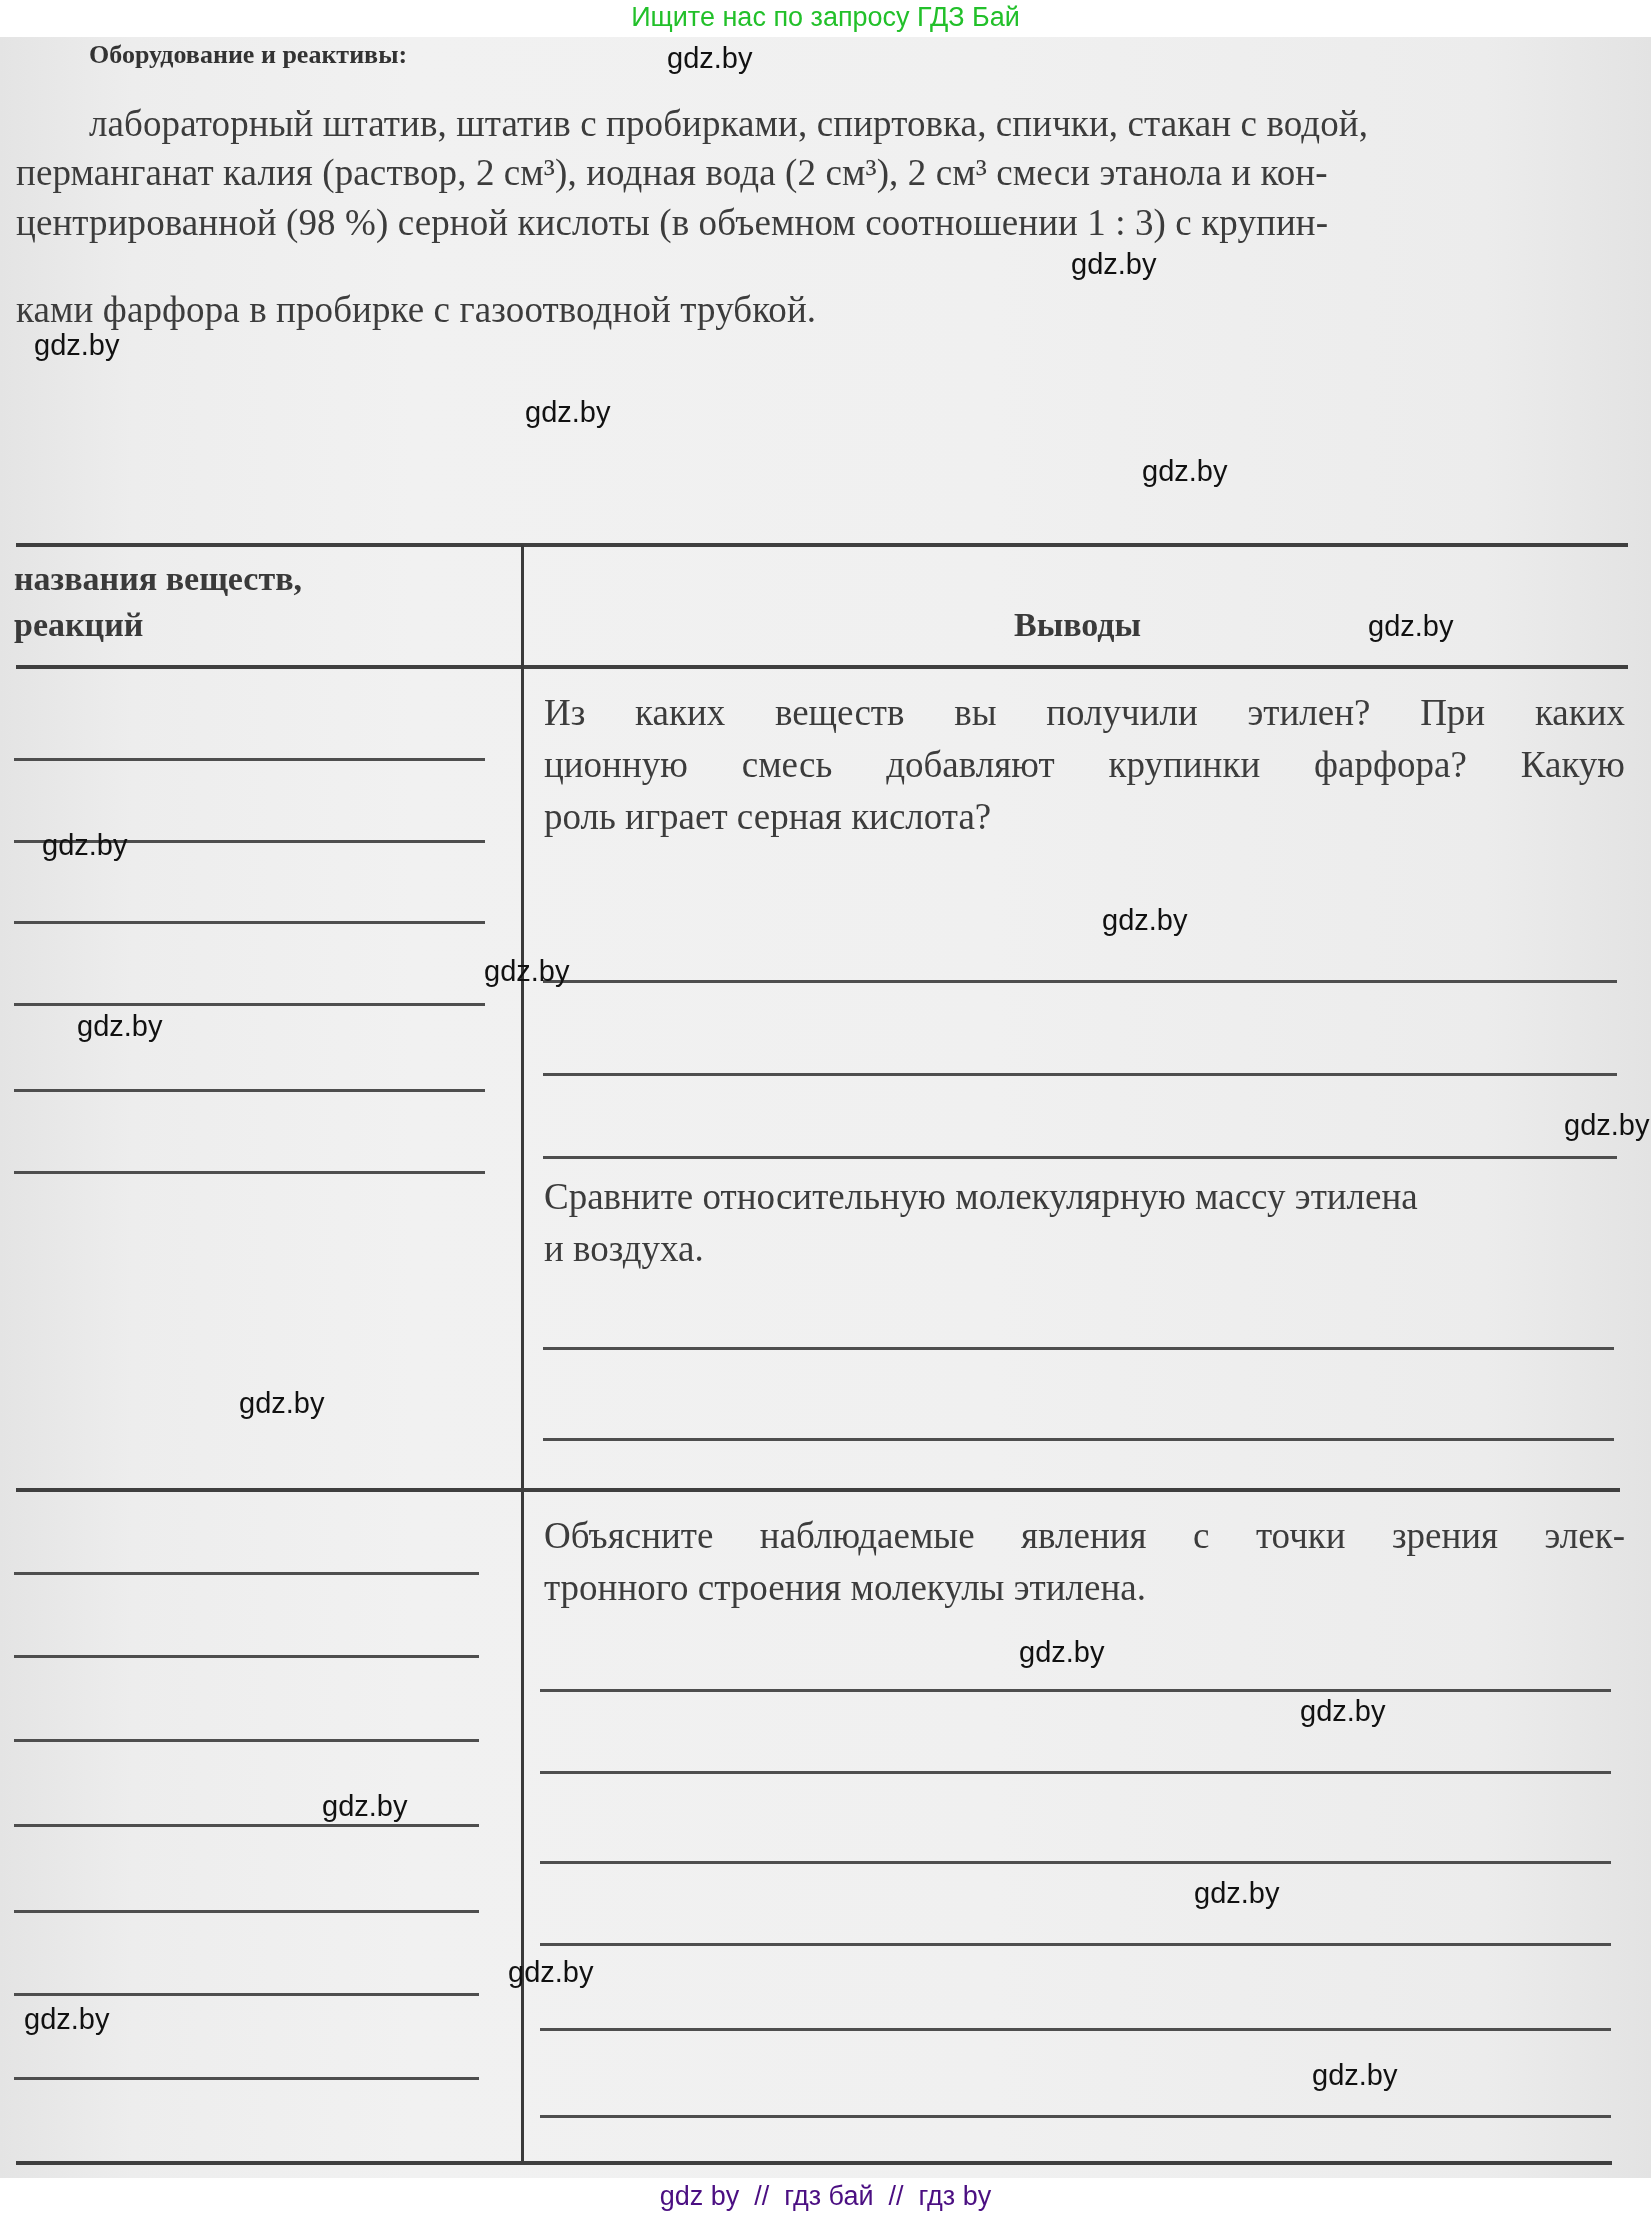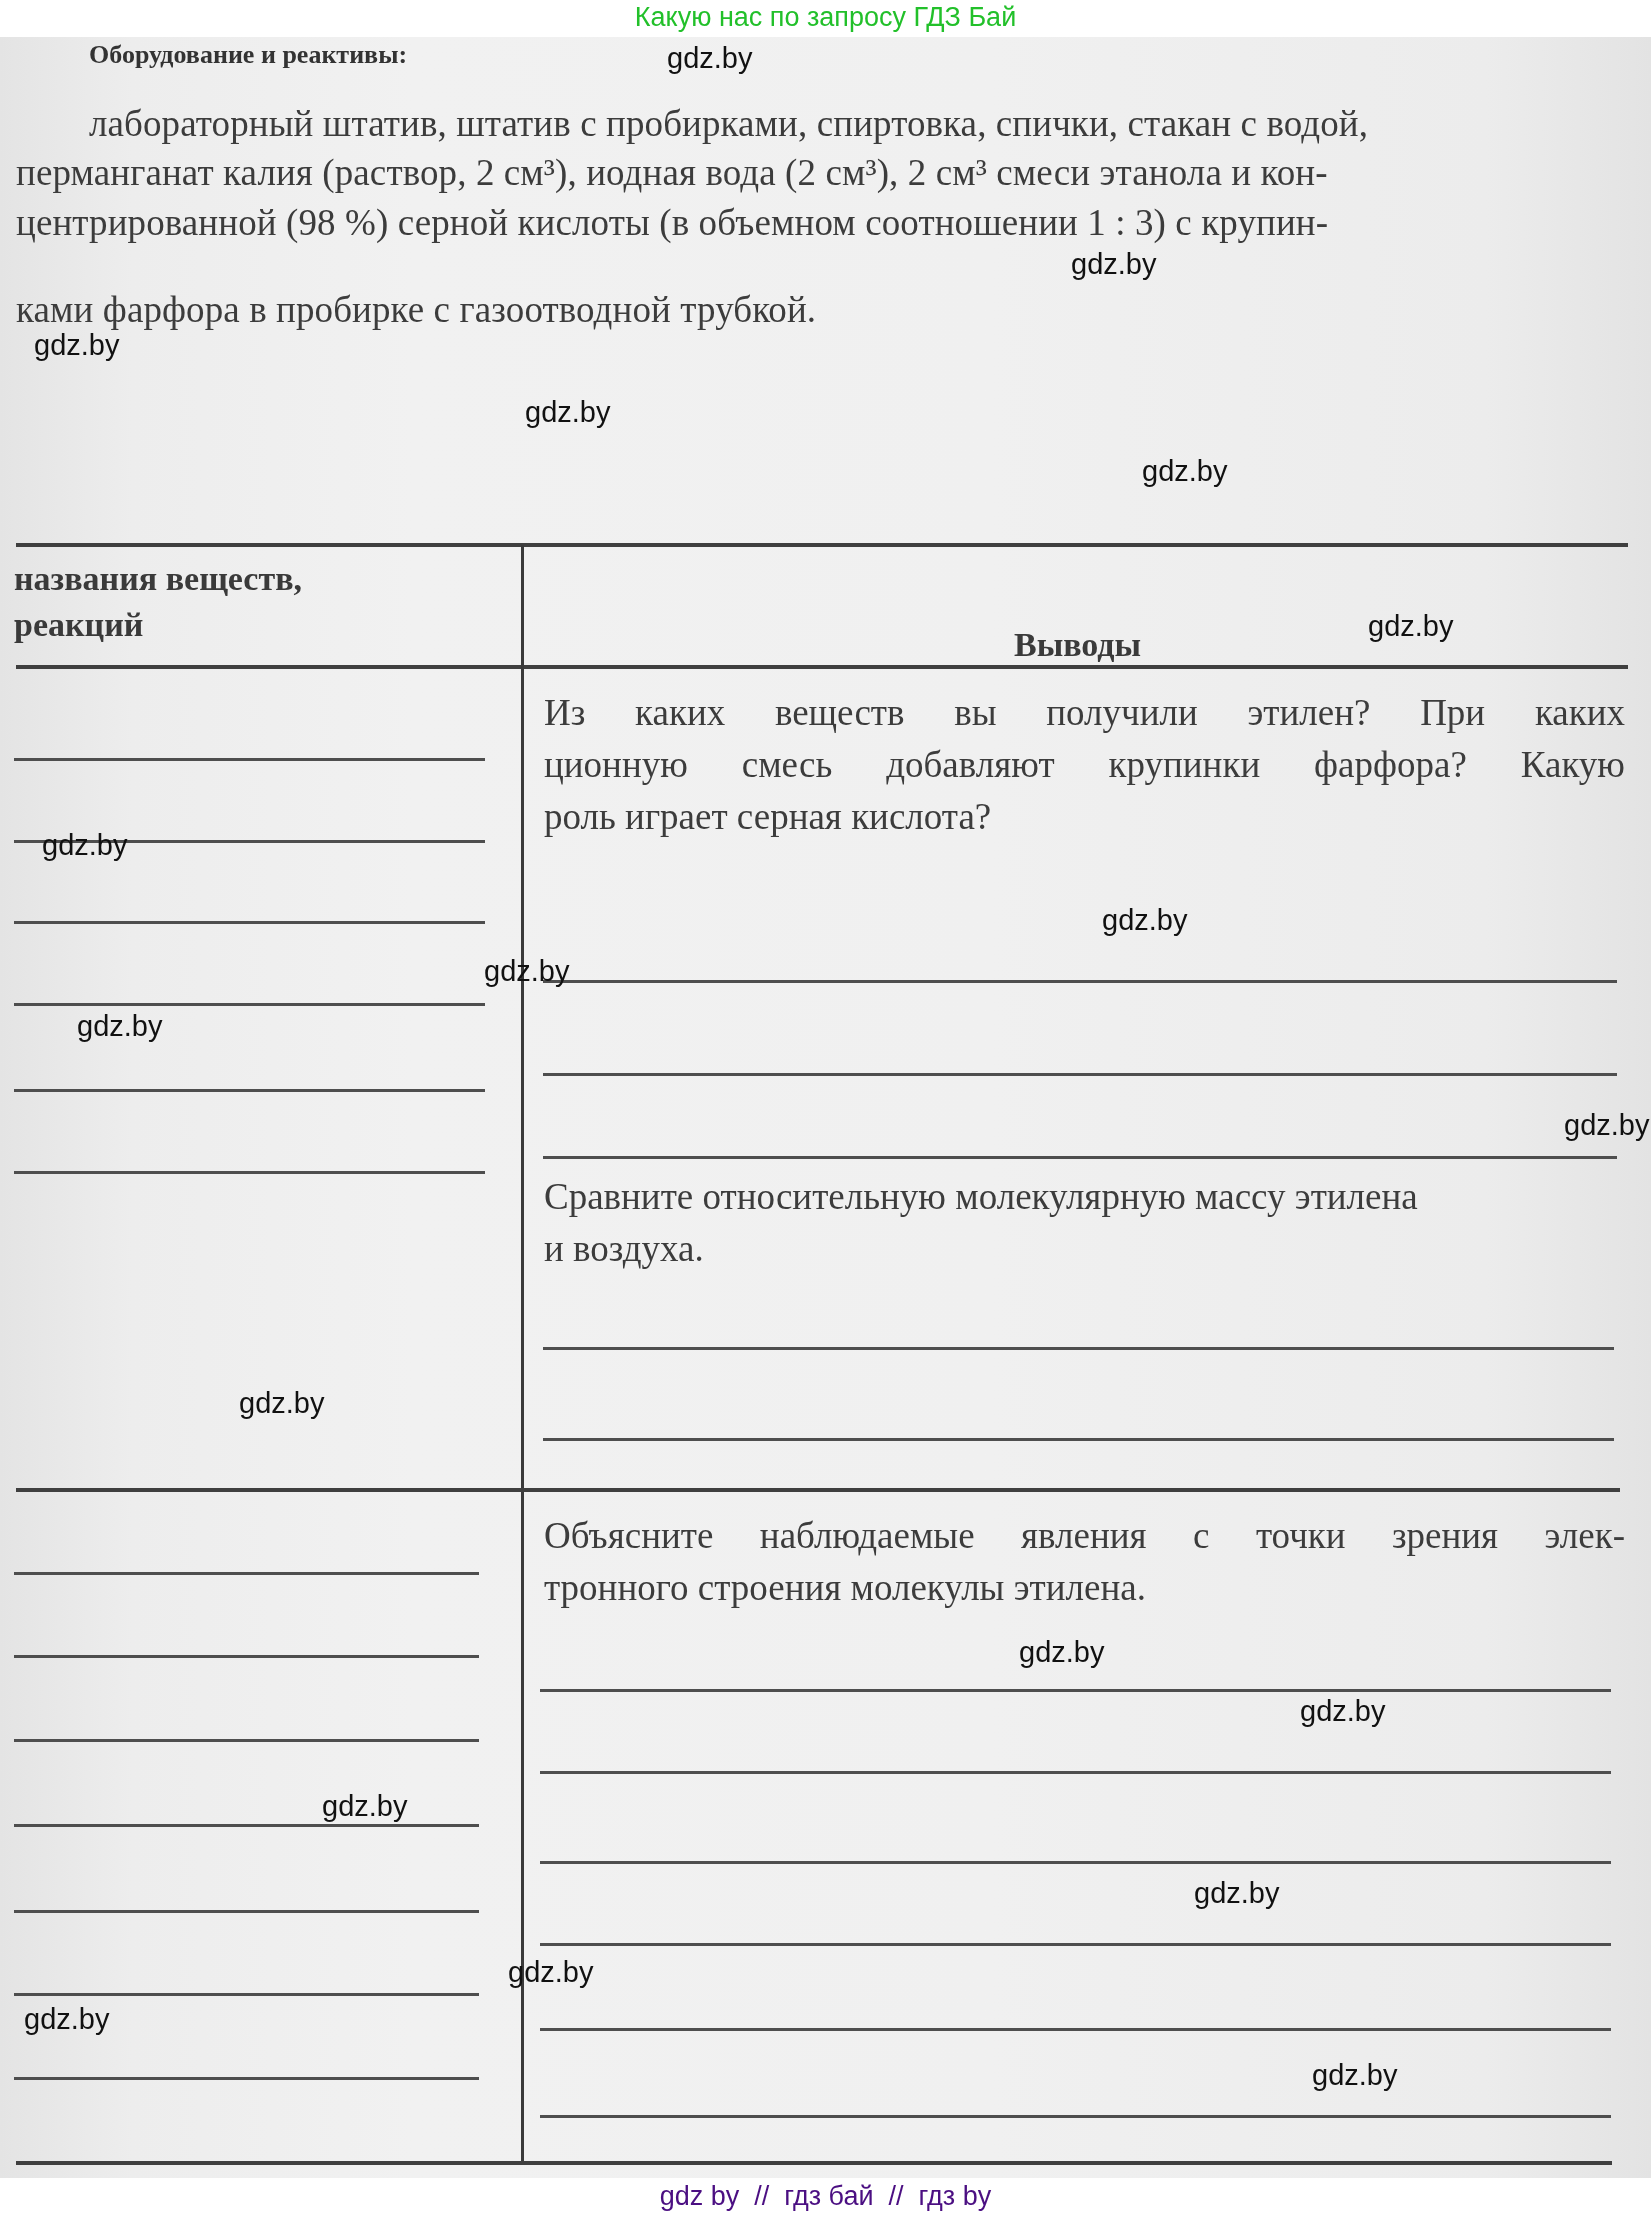--- a/index.html
+++ b/index.html
@@ -19,21 +19,21 @@
   .hline.thick{height:4px;background:#3f3f3f;}
   .vline{position:absolute;width:3px;background:#3a3a3a;}
   .th{font-weight:bold;font-size:34px;color:#3a3a3a;line-height:46px;}
   .q{font-size:37px;color:#3c3c3c;line-height:52px;text-align:justify;}
   .wm{position:absolute;font-family:"Liberation Sans","DejaVu Sans",sans-serif;font-size:29px;color:#111;}
 </style>
 </head>
 <body>
 
 <div class="banner">
-  <span style="color:#22c02a">Какую нас по запросу ГДЗ Бай</span>
+  <span style="color:#22c02a">Ищите нас по запросу ГДЗ Бай</span>
 </div>
 
 <div class="page"></div>
 
 <div class="abs heading" style="left:89px;top:40px;">Оборудование и реактивы:</div>
 <div class="abs para" style="left:89px;top:102px;">лабораторный штатив, штатив с пробирками, спиртовка, спички, стакан с водой,</div>
 <div class="abs para" style="left:16px;top:151px;">перманганат калия (раствор, 2 см³), иодная вода (2 см³), 2 см³ смеси этанола и кон-</div>
 <div class="abs para" style="left:16px;top:201px;">центрированной (98 %) серной кислоты (в объемном соотношении 1 : 3) с крупин-</div>
 <div class="abs para" style="left:16px;top:253px;margin-top:35px;">ками фарфора в пробирке с газоотводной трубкой.</div>
 
@@ -41,21 +41,21 @@
   <div class="hline thick" style="left:16px;top:543px;width:1612px;"></div>
   <div class="hline thick" style="left:16px;top:665px;width:1612px;"></div>
   <div class="vline" style="left:521px;top:545px;height:1620px;"></div>
   <div class="hline thick" style="left:16px;top:1488px;width:1604px;"></div>
   <div class="hline thick" style="left:16px;top:2161px;width:1596px;"></div>
 
   <div class="abs th" style="left:14px;top:556px;">
     <div>названия веществ,</div>
     <div>реакций</div>
   </div>
-  <div class="abs th" style="left:1014px;top:622px;text-align:right;">Выводы</div>
+  <div class="abs th" style="left:1014px;top:602px;text-align:right;">Выводы</div>
 
   <div class="abs q" style="left:544px;top:687px;width:1081px;">
     <div style="text-align-last:justify">Из каких веществ вы получили этилен? При каких</div>
     <div style="text-align-last:justify">ционную смесь добавляют крупинки фарфора? Какую</div>
     <div>роль играет серная кислота?</div>
   </div>
 
   <div class="hline" style="left:543px;top:980px;width:1074px;"></div>
   <div class="hline" style="left:543px;top:1073px;width:1074px;"></div>
   <div class="hline" style="left:543px;top:1156px;width:1074px;"></div>

